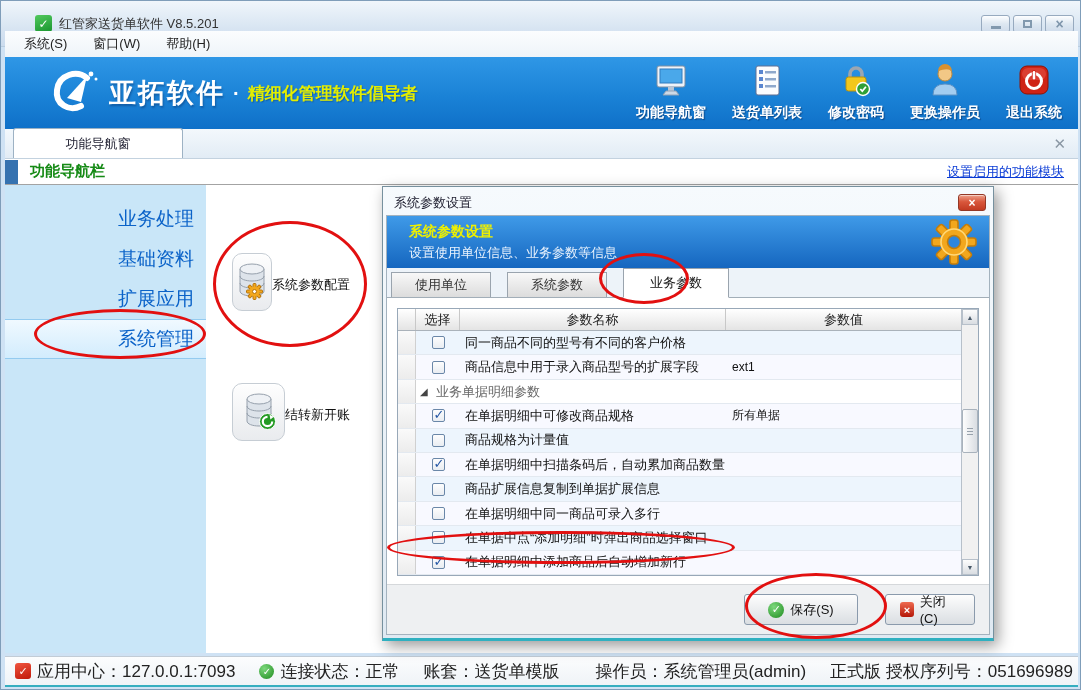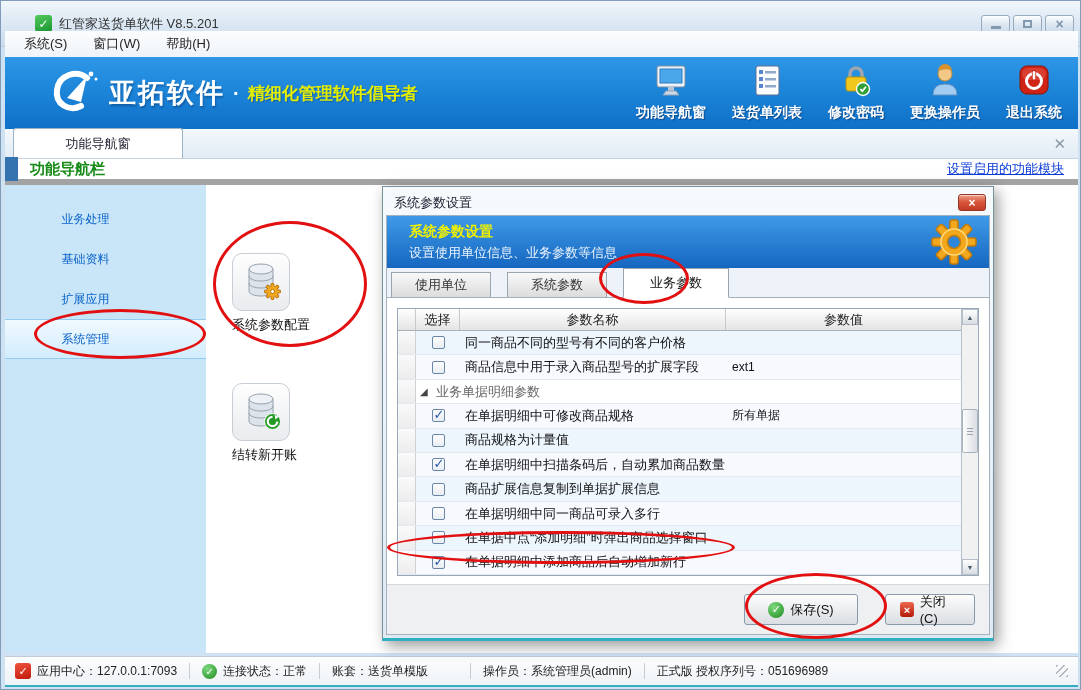--- a/index.html
+++ b/index.html
@@ -48,34 +48,34 @@
   .tabstrip { position:absolute; left:4px; top:128px; width:1073px; height:30px;
     background:linear-gradient(180deg,#f3f8fc,#e2ecf5); border-bottom:1px solid #c3d2df;
     display:flex; align-items:flex-end; }
   .doc-tab { width:170px; height:30px; margin-left:8px; background:#fff;
     border:1px solid #9db2c4; border-bottom:none; border-radius:3px 3px 0 0;
     display:flex; align-items:center; justify-content:center; color:#223; }
   .tab-close { margin-left:auto; margin-right:12px; align-self:center; color:#8a97a4; font-size:15px; cursor:pointer; }
 
   
   .tabpage { position:absolute; left:4px; top:158px; width:1073px; height:494px; background:#fff; }
-  .nav-header { height:26px; background:#fff; display:flex; align-items:center; border-bottom:6px solid #a3a3a3; }
+  .nav-header { height:26px; background:#fff; display:flex; align-items:center; border-bottom:1px solid #a3a3a3; }
   .nav-header .blue-block { width:13px; height:24px; background:#3572b0; margin-right:12px; }
   .nav-header .nav-title { color:#158a15; font-size:15px; font-weight:bold; }
   .module-link { margin-left:auto; margin-right:14px; color:#0a3bd6; text-decoration:underline; font-size:13px; cursor:pointer; }
 
   .page-body { display:flex; height:468px; }
   .sidebar { width:201px; background:#c9e6f8; padding-top:14px; }
-  .side-item { height:40px; display:flex; align-items:center; justify-content:center;
-    color:#0a62c8; font-size:12px; cursor:pointer; padding-right:40px; }
+  .side-item { height:40px; display:flex; align-items:center; justify-content:flex-end;
+    color:#0a62c8; font-size:19px; cursor:pointer; padding-right:12px; }
   .side-item.selected { background:linear-gradient(180deg,#f0f9ff,#d2ecfd);
     border-top:1px solid #94cbf0; border-bottom:1px solid #94cbf0; }
   .workspace { flex:1; position:relative; background:#fff; }
 
-  .shortcut { position:absolute; width:118px; display:flex; flex-direction:column; cursor:pointer; }
+  .shortcut { position:absolute; width:118px; display:flex; align-items:center; cursor:pointer; }
   .shortcut .icon-box { width:58px; height:58px; border:1px solid #c6cdd4; border-radius:10px;
     background:linear-gradient(180deg,#fefefe,#e9ebee); display:flex; align-items:center; justify-content:center;
     box-shadow:inset 0 1px 0 #fff; position:relative; }
   .shortcut .s-lbl { margin-top:5px; font-size:13px; color:#111; white-space:nowrap; }
   .badge { position:absolute; right:8px; bottom:7px; }
 
   
   .dialog { position:absolute; left:381px; top:185px; width:612px; height:455px; z-index:10;
     background:linear-gradient(180deg,#f6fafd,#dfe9f2); border:1px solid #76909e;
     border-bottom:3px solid #2fb0c0; box-shadow:4px 5px 14px rgba(0,0,0,.4);
@@ -157,21 +157,21 @@
     color:#fff; font-size:11px; font-weight:bold; display:flex; align-items:center; justify-content:center; }
   .ic-save::before { content:"✓"; }
   .ic-closeb { width:15px; height:15px; border-radius:3px; background:linear-gradient(180deg,#ee6a50,#b41808);
     color:#fff; font-size:11px; font-weight:bold; display:flex; align-items:center; justify-content:center; }
   .ic-closeb::before { content:"×"; }
 
   
   .statusbar { position:absolute; left:4px; top:655px; width:1073px; height:31px;
     background:linear-gradient(180deg,#fcfdfe,#eff3f7); border-top:1px solid #c2ccd6;
     border-bottom:2px solid #35aec0; display:flex; align-items:center; padding:0 10px; gap:12px; }
-  .st-item { display:flex; align-items:center; gap:6px; font-size:12px; color:#222; white-space:nowrap; }
+  .st-item { display:flex; align-items:center; gap:6px; font-size:17px; color:#222; white-space:nowrap; }
   .st-sep { width:1px; height:16px; background:#c6ccd2; }
   .st-red { width:16px; height:16px; border-radius:3px; background:linear-gradient(160deg,#f05540,#c01808);
     color:#fff; font-size:11px; font-weight:bold; display:flex; align-items:center; justify-content:center; }
   .st-red::before { content:"✓"; }
   .st-green { width:15px; height:15px; border-radius:50%; background:radial-gradient(circle at 35% 30%,#7cd87c,#1e8a1e);
     color:#fff; font-size:10px; font-weight:bold; display:flex; align-items:center; justify-content:center; }
   .st-green::before { content:"✓"; }
   .grip { margin-left:auto; width:12px; height:12px;
     background:repeating-linear-gradient(135deg,#b0b6bc 0 2px,transparent 2px 5px); }
 

